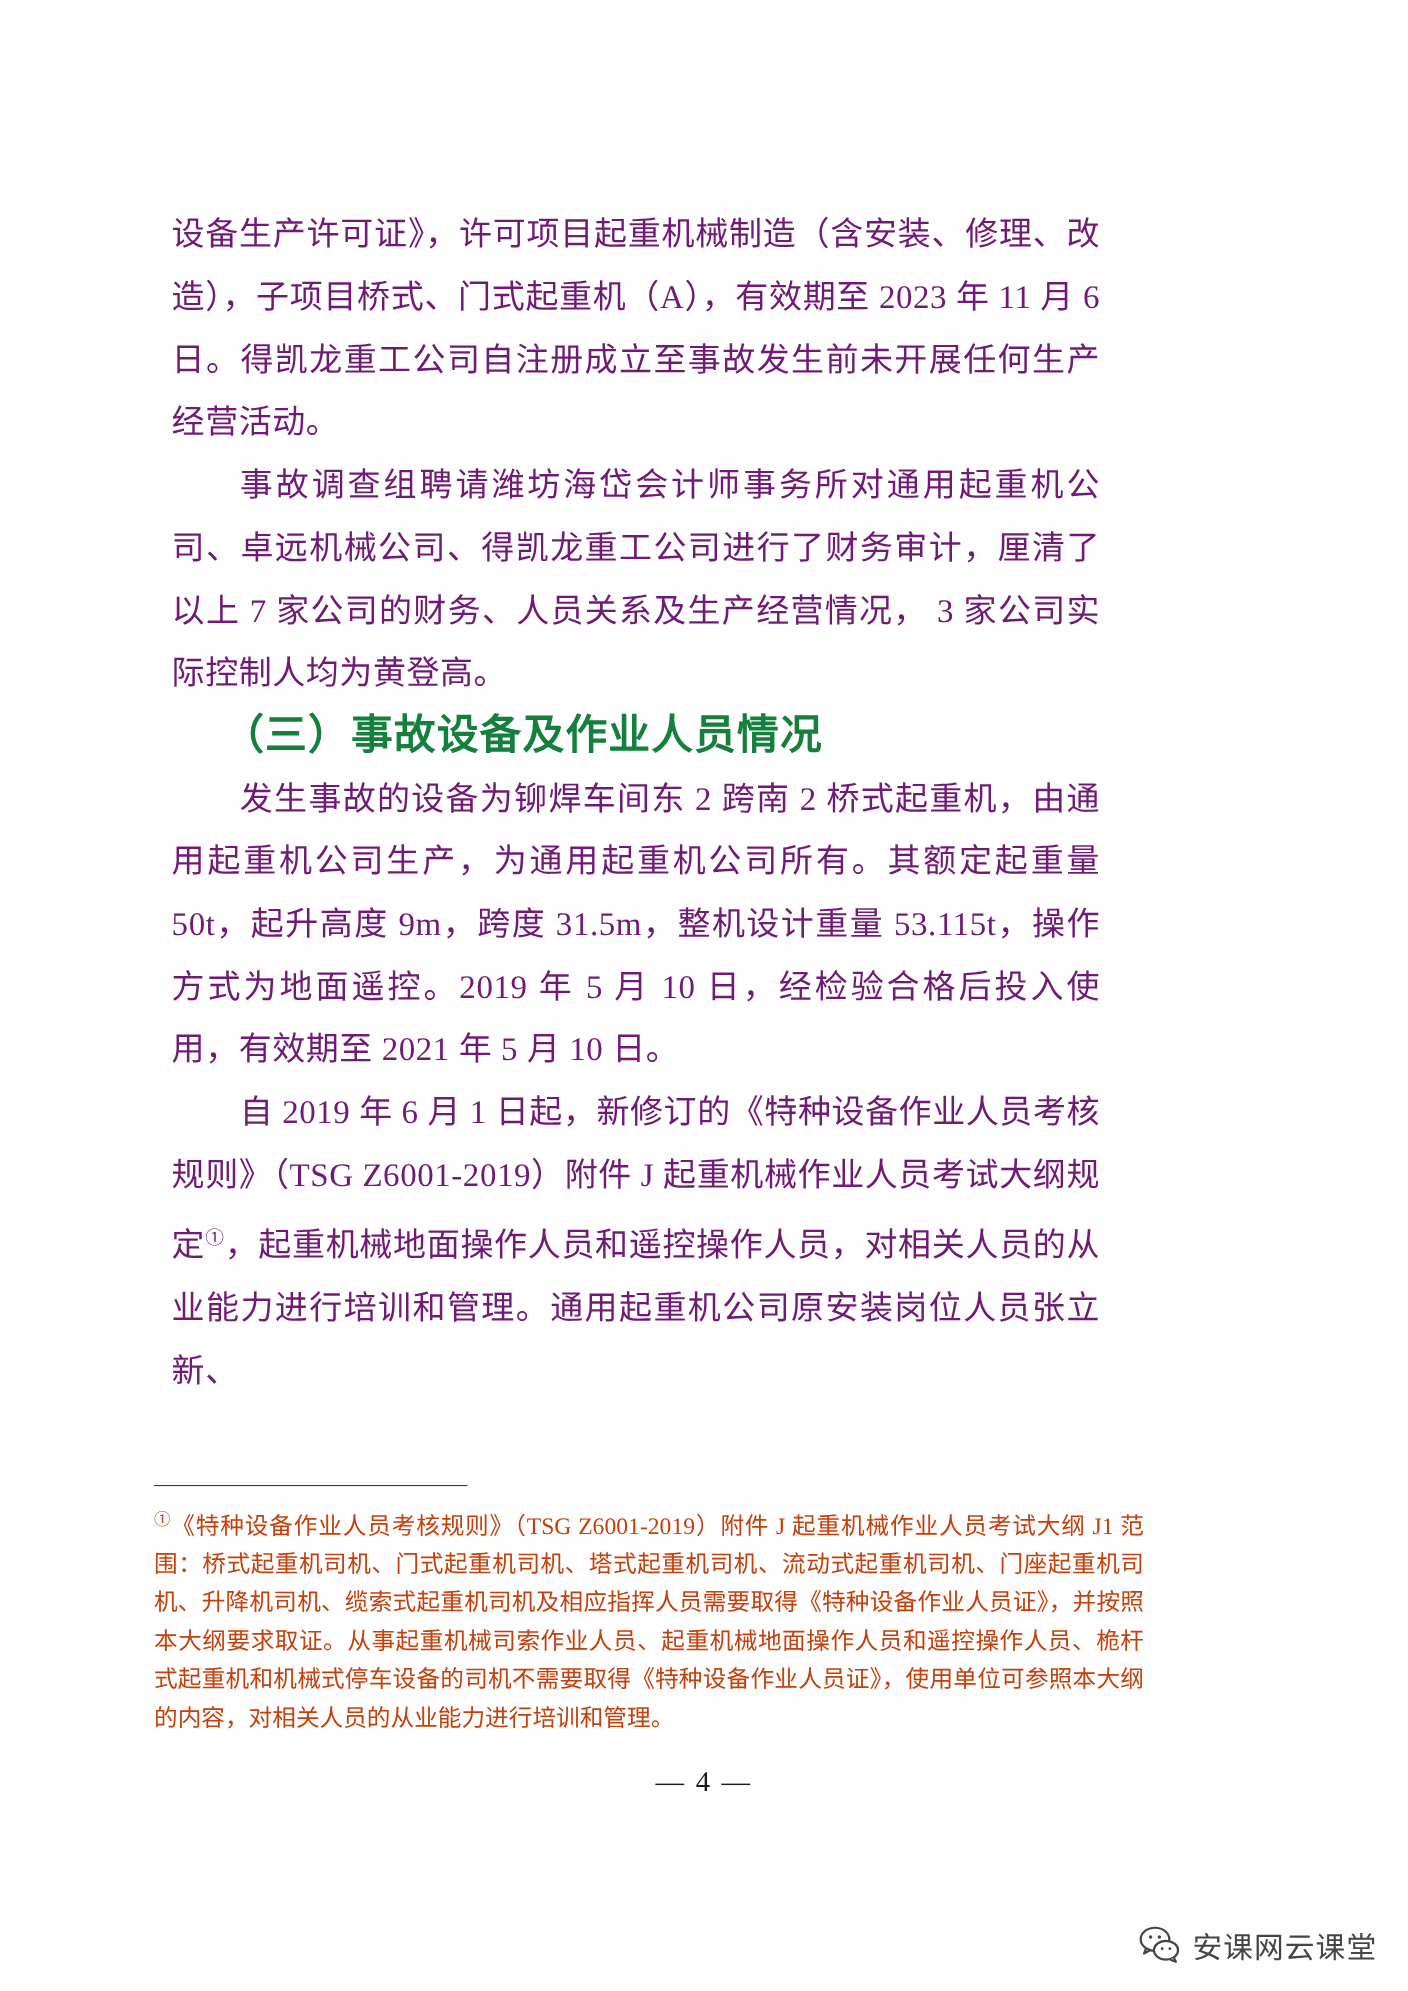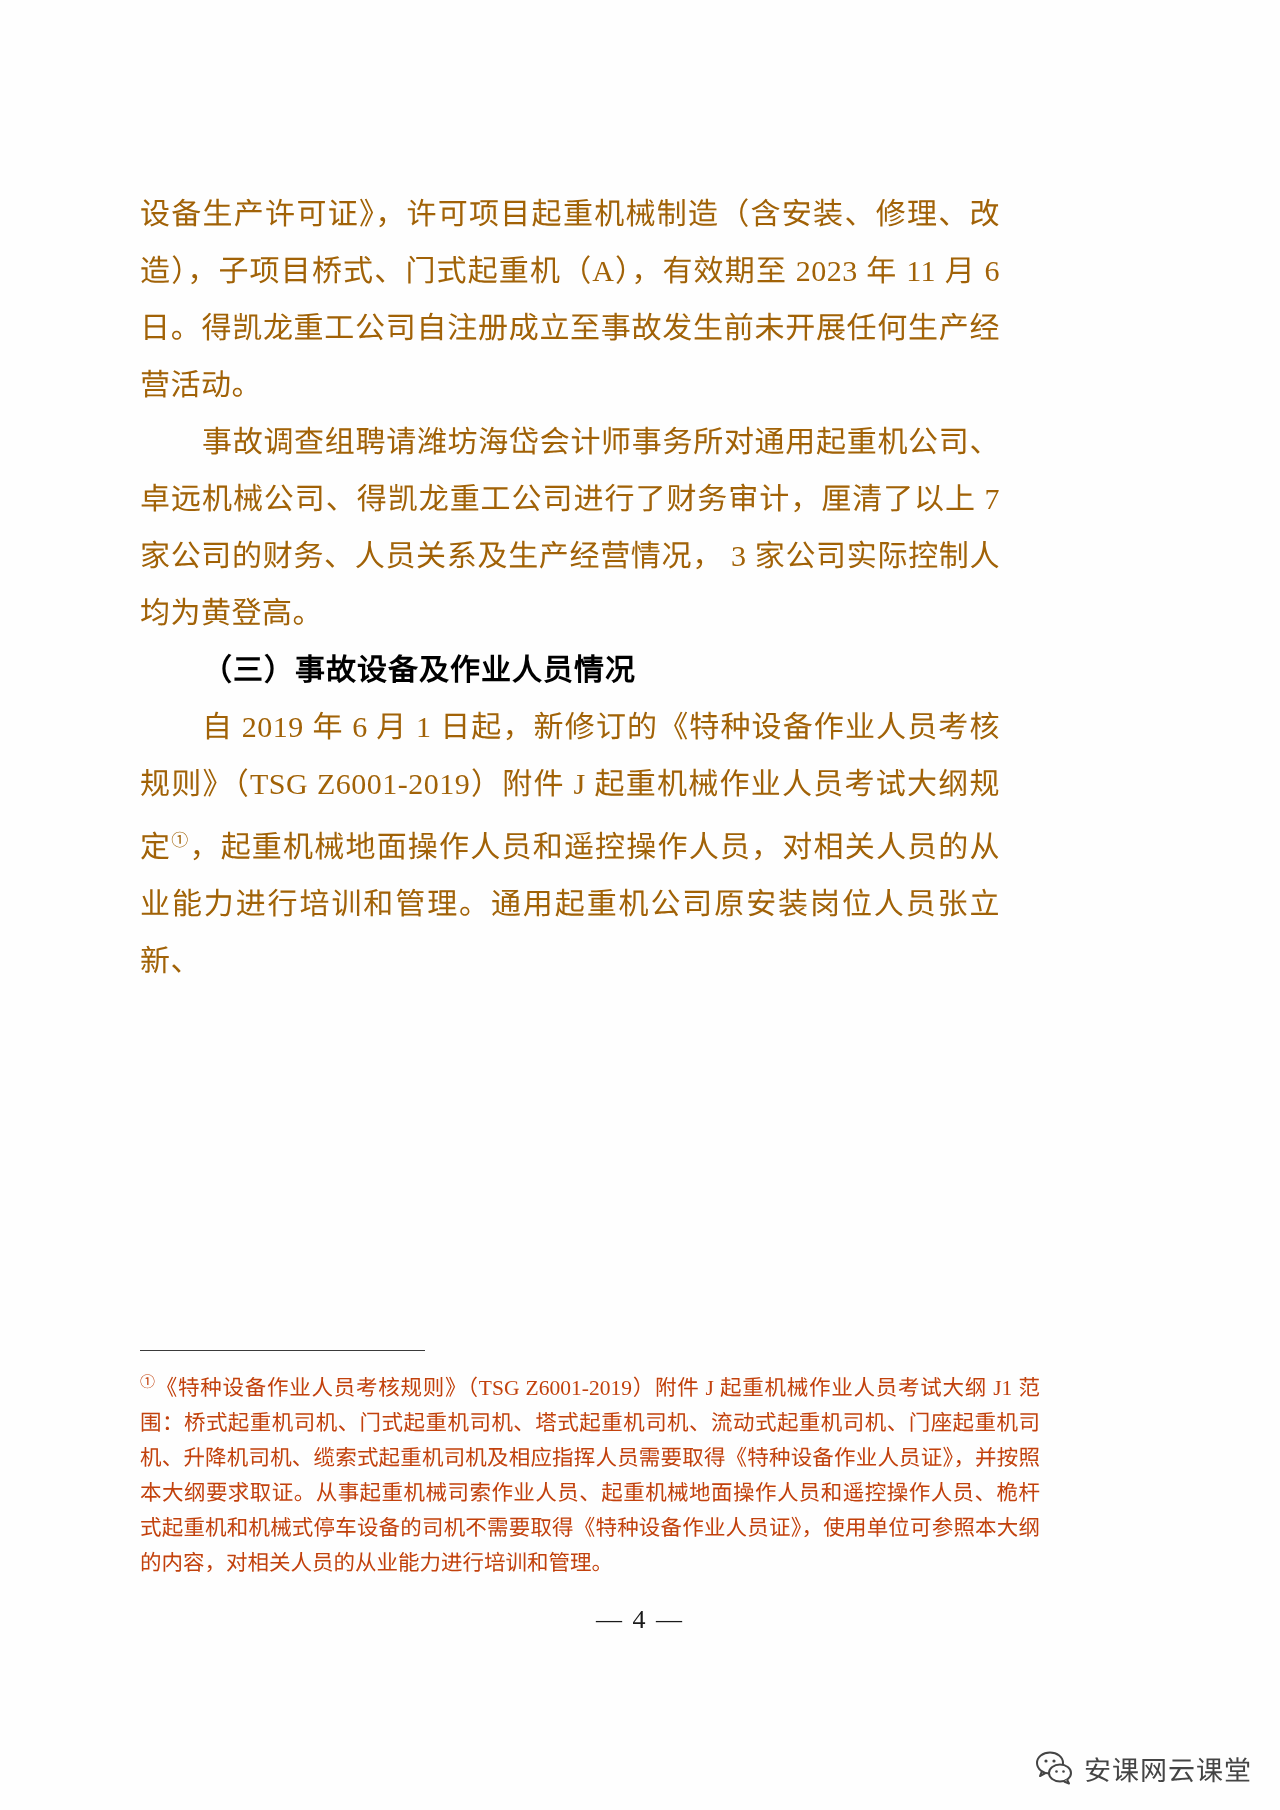--- a/index.html
+++ b/index.html
@@ -22,39 +22,39 @@
     height: 1810px;
     background: #fefefe;
   }
   .content {
     position: absolute;
     left: 140px;
     top: 185px;
     width: 860px;
   }
   p.body-par {
-    margin: 0 0 0 0;
+    margin: 0 0 0 16px;
     font-size: 30px;
     line-height: 57px;
     text-align: justify;
     text-justify: inter-ideograph;
     letter-spacing: 0.5px;
-    color: #a16207;
+    color: #701a75;
   }
   p.indent {
     text-indent: 62px;
   }
   p.heading {
     margin: 0;
-    font-size: 30px;
+    font-size: 38px;
     line-height: 57px;
     text-indent: 62px;
     font-weight: bold;
     letter-spacing: 1px;
-    color: #000000;
+    color: #15803d;
   }
   .footnote-rule {
     position: absolute;
     left: 140px;
     top: 1350px;
     width: 285px;
     height: 1px;
     background: #3a3a3a;
   }
   .footnote {
@@ -111,20 +111,21 @@
 </style>
 </head>
 <body>
 
 <div class="page">
 
   <div class="content">
     <p class="body-par">设备生产许可证》，许可项目起重机械制造（含安装、修理、改造），子项目桥式、门式起重机（A），有效期至 2023 年 11 月 6 日。得凯龙重工公司自注册成立至事故发生前未开展任何生产经营活动。</p>
     <p class="body-par indent">事故调查组聘请潍坊海岱会计师事务所对通用起重机公司、卓远机械公司、得凯龙重工公司进行了财务审计，厘清了以上 7 家公司的财务、人员关系及生产经营情况， 3 家公司实际控制人均为黄登高。</p>
     <p class="heading">（三）事故设备及作业人员情况</p>
+    <p class="body-par indent">发生事故的设备为铆焊车间东 2 跨南 2 桥式起重机，由通用起重机公司生产，为通用起重机公司所有。其额定起重量 50t，起升高度 9m，跨度 31.5m，整机设计重量 53.115t，操作方式为地面遥控。2019 年 5 月 10 日，经检验合格后投入使用，有效期至 2021 年 5 月 10 日。</p>
     <p class="body-par indent"><span>自 2019 年 6 月 1 日起，新修订的《特种设备作业人员考核规则》（TSG Z6001-2019）附件 J 起重机械作业人员考试大纲规定</span><sup class="fn-mark">①</sup><span>，起重机械地面操作人员和遥控操作人员，对相关人员的从业能力进行培训和管理。通用起重机公司原安装岗位人员张立新、</span></p>
   </div>
 
   <div class="footnote-rule"></div>
 
   <div class="footnote">
     <sup>①</sup><span>《特种设备作业人员考核规则》（TSG Z6001-2019）附件 J 起重机械作业人员考试大纲 J1 范围：桥式起重机司机、门式起重机司机、塔式起重机司机、流动式起重机司机、门座起重机司机、升降机司机、缆索式起重机司机及相应指挥人员需要取得《特种设备作业人员证》，并按照本大纲要求取证。从事起重机械司索作业人员、起重机械地面操作人员和遥控操作人员、桅杆式起重机和机械式停车设备的司机不需要取得《特种设备作业人员证》，使用单位可参照本大纲的内容，对相关人员的从业能力进行培训和管理。</span>
   </div>
 
   <div class="page-number">— 4 —</div>

